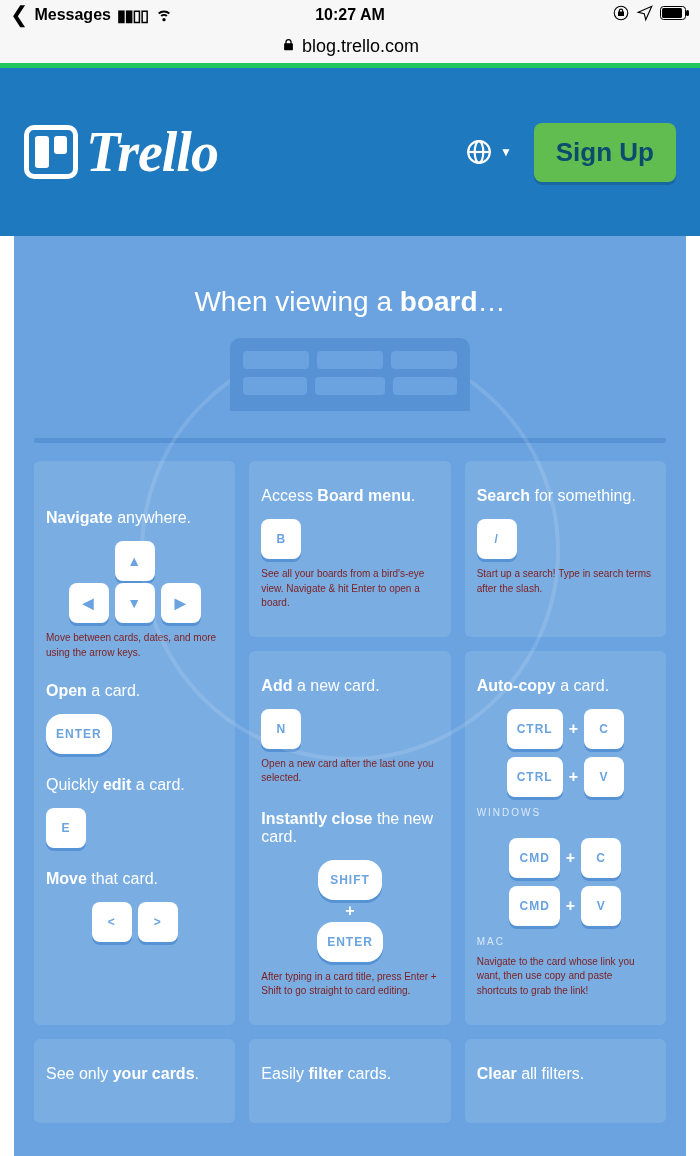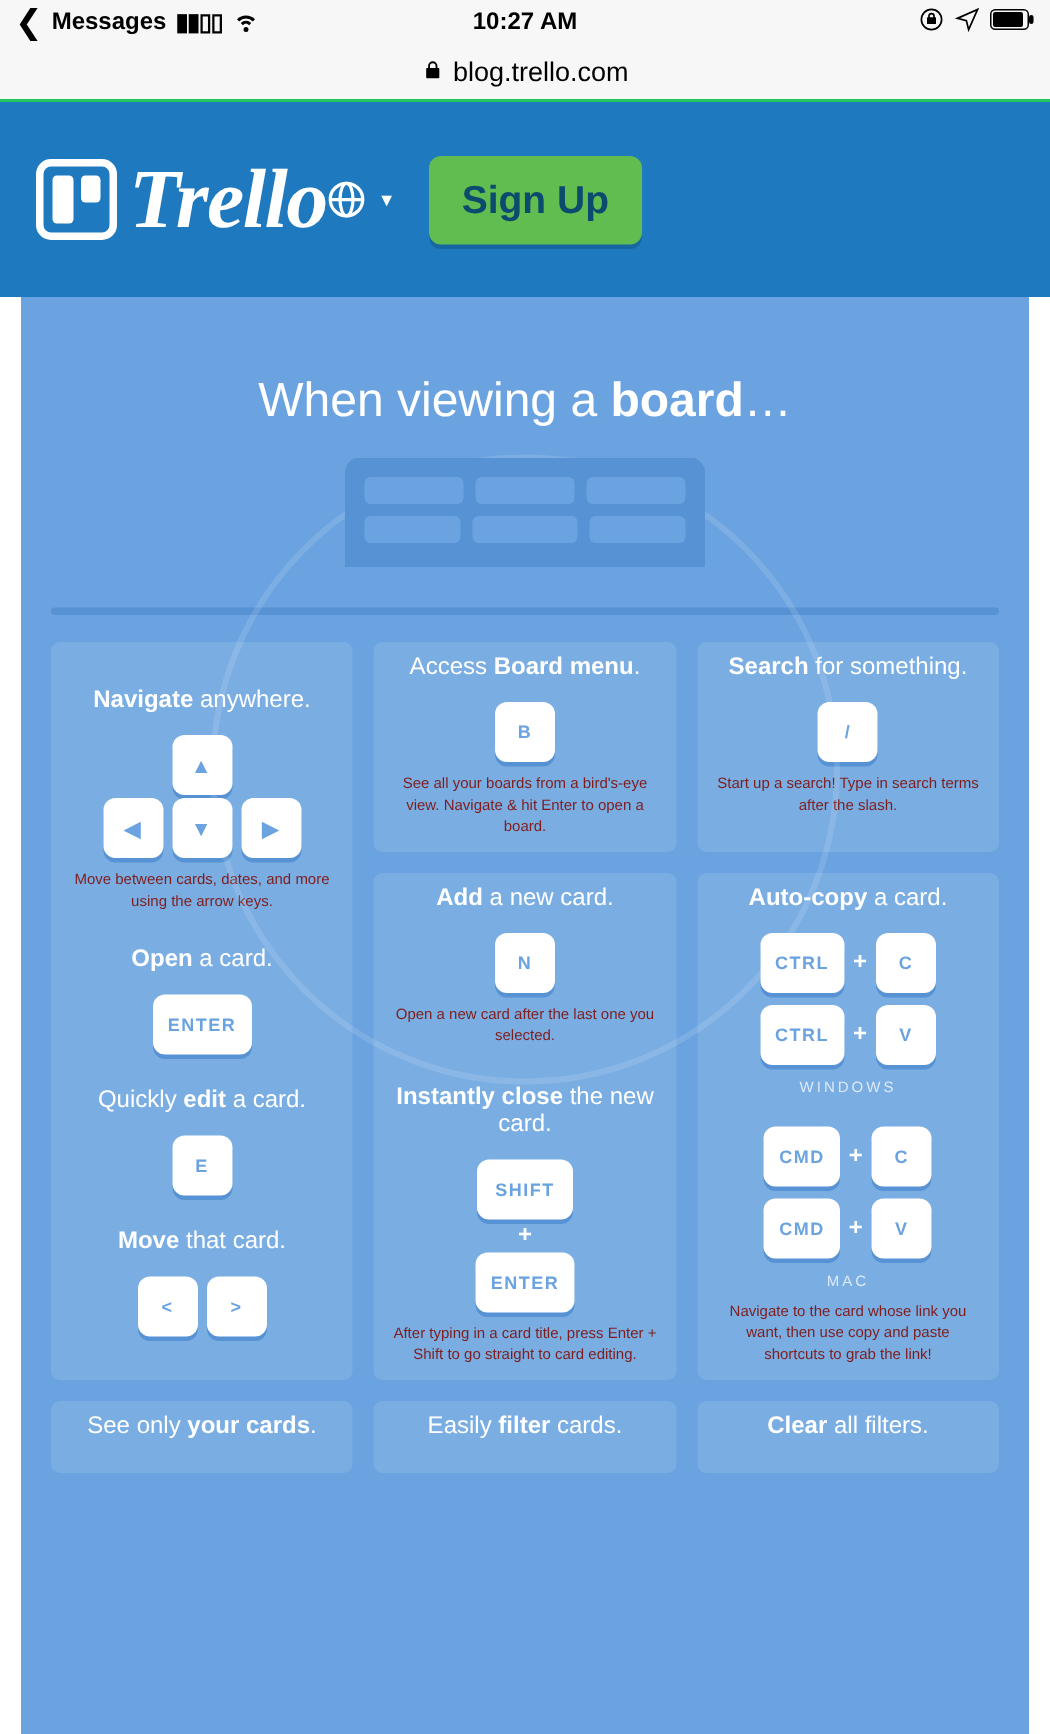--- a/index.html
+++ b/index.html
@@ -32,29 +32,30 @@
   
   .url-bar {
     height: 38px;
     background: #f7f7f7;
     display: flex;
     align-items: center;
     justify-content: center;
     gap: 6px;
     color: #000;
     font-size: 18px;
-    border-bottom: 2px solid #22c55e;
+    border-bottom: 5px solid #22c55e;
   }
 
   
   .trello-header {
     background: #1e79bf;
-    height: 130px;
+    height: 168px;
     display: flex;
     align-items: center;
+    justify-content: space-between;
     padding: 0 24px;
     width: 100%;
   }
   .trello-logo { display: flex; align-items: center; gap: 8px; }
   .logo-mark {
     width: 54px; height: 54px;
     border: 5px solid #fff;
     border-radius: 10px;
     display: flex; gap: 5px;
     padding: 6px;
@@ -92,21 +93,21 @@
   }
   .panel {
     background: #6aa3e0;
     padding: 50px 20px 20px;
     min-height: 960px;
     position: relative;
   }
   .panel-title {
     color: #fff;
     text-align: center;
-    font-size: 32px;
+    font-size: 28px;
     font-weight: 400;
     margin-bottom: 20px;
   }
   .panel-title strong { font-weight: 700; }
 
   .browser-illustration {
     width: 240px;
     margin: 0 auto 10px;
     height: 90px;
     position: relative;
@@ -141,22 +142,21 @@
   }
 
   .grid {
     display: grid;
     grid-template-columns: 1fr 1fr 1fr;
     gap: 14px;
   }
   .card {
     background: #7aaee3;
     border-radius: 6px;
-    padding: 8px 12px;
-    text-align: center;
+    padding: 26px 12px;
     color: #fff;
   }
   .card-title { font-size: 16px; margin-bottom: 14px; font-weight: 400; }
   .card-title strong { font-weight: 700; }
   .card-desc {
     font-size: 10px;
     color: #7f1d1d;
     line-height: 1.45;
     margin-top: 8px;
   }
@@ -171,21 +171,21 @@
     height: 40px;
     border-radius: 8px;
     display: inline-flex;
     align-items: center;
     justify-content: center;
     box-shadow: 0 3px 0 #5692d4;
     letter-spacing: 1px;
     padding: 0 10px;
   }
   .key.arrow { font-size: 14px; min-width: 40px; }
-  .key.wide { min-width: 64px; }
+  .key.wide { min-width: 64px; border-radius: 16px; }
   .plus { color: #fff; font-weight: 700; font-size: 16px; }
   .os-label { font-size: 10px; letter-spacing: 2px; color: #dce9f8; margin-top: 10px; }
 
   .section { margin-top: 24px; }
   .section:first-child { margin-top: 0; }
 
   .col1 .section { margin-top: 22px; }
 </style>
 </head>
 <body>

